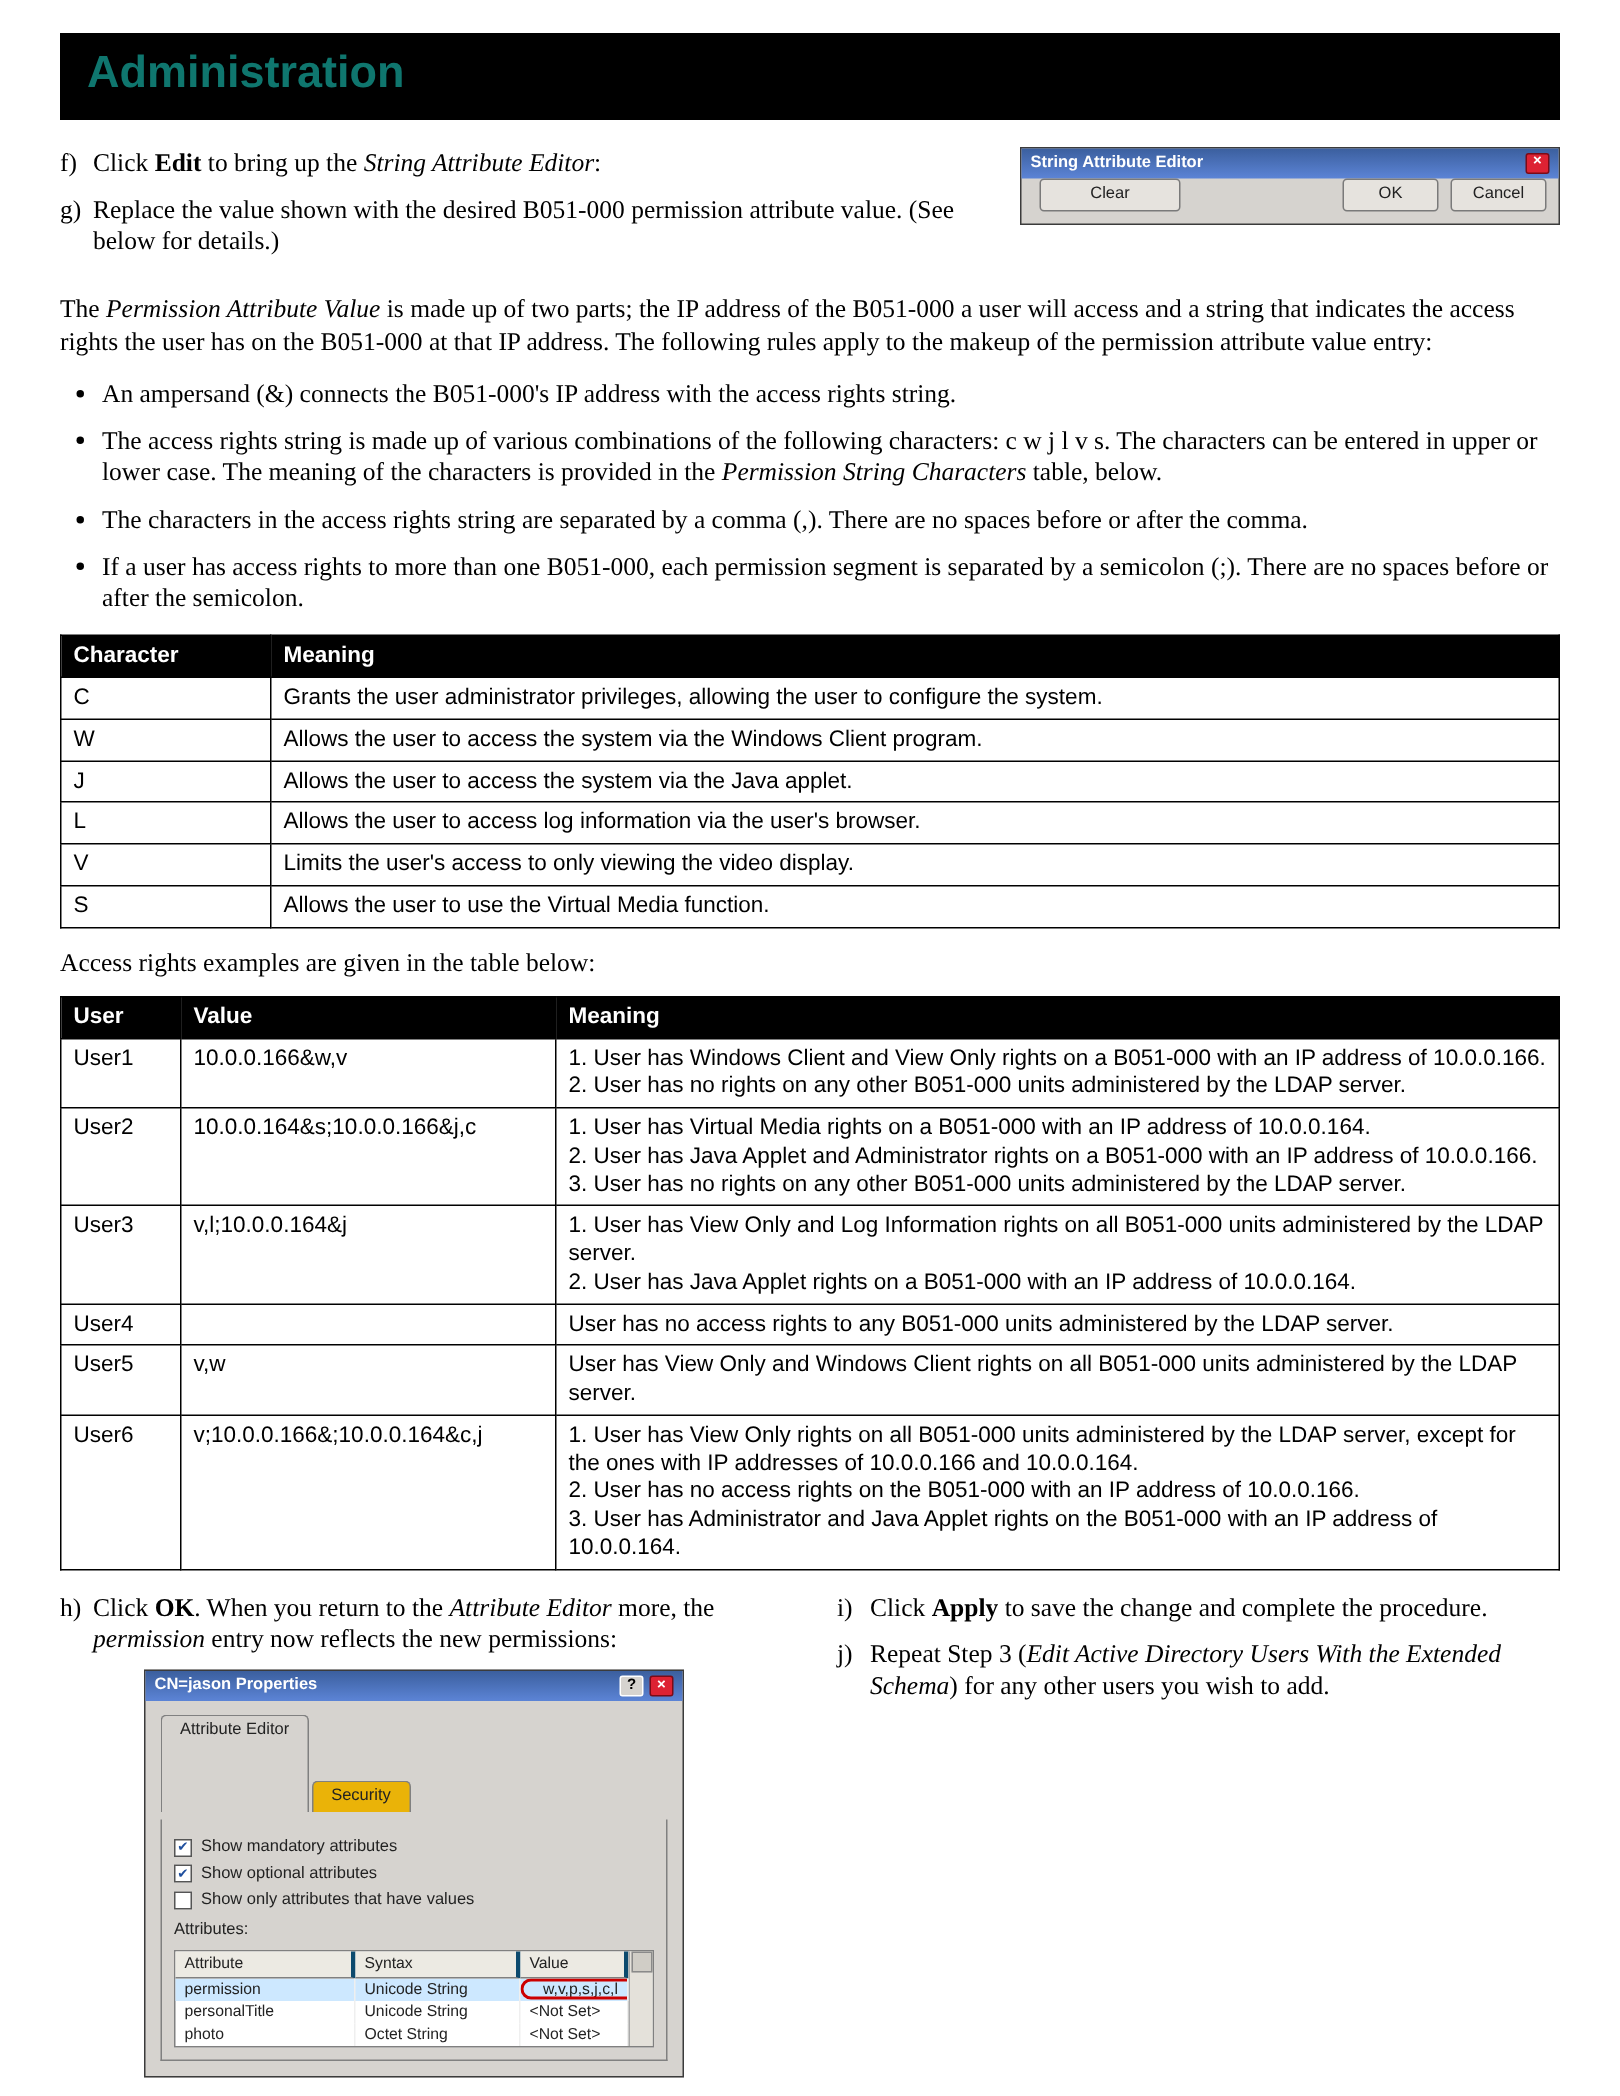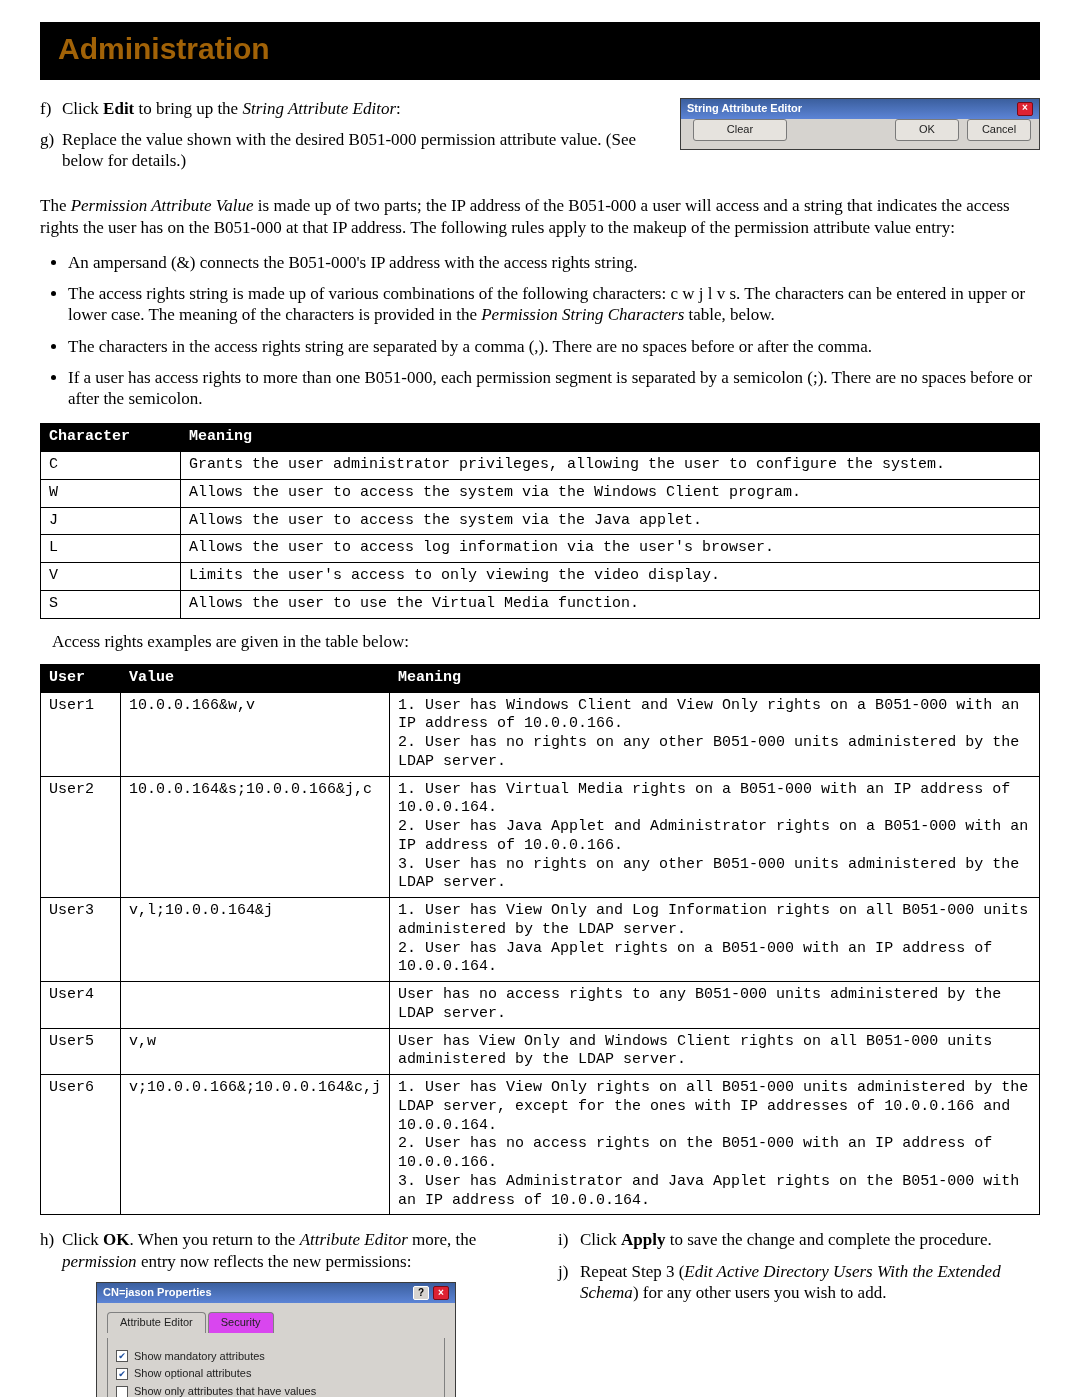--- a/index.html
+++ b/index.html
@@ -23,21 +23,21 @@
     font-size:17px;
     line-height:1.25;
   }
   .page{
     padding:22px 40px 30px 40px;
     position:relative;
   }
   
   .titlebar{
     background:#000;
-    color:#a16207;
+    color:#0f766e;
     font-family:Arial,Helvetica,sans-serif;
     font-weight:700;
     font-size:30px;
     padding:8px 18px 12px 18px;
     margin-bottom:18px;
   }
   
   .sect{
     border-bottom:2px solid #000;
     padding-bottom:4px;
@@ -91,34 +91,34 @@
   
   .para{margin:14px 0;}
   .em{font-style:italic;}
   .b{font-weight:700;}
   ul.bul{margin:8px 0 14px 0;padding-left:28px;}
   ul.bul li{margin-bottom:10px;}
   
   table.tbl{
     width:100%;
     border-collapse:collapse;
-    font-family:Liberation Mono, monospace;
+    font-family:Liberation Sans, sans-serif;
     font-size:15px;
     margin:6px 0 12px 0;
     border-radius:16px;
   }
   table.tbl th{
     background:var(--tblhdr);color:var(--tblhdrfg);
     text-align:left;font-weight:700;
     border:1px solid #000;padding:4px 8px;
   }
   table.tbl td{
     border:1px solid #000;padding:4px 8px;vertical-align:top;
   }
-  .between{margin:12px 12px;}
+  .between{margin:12px 0;}
   
   .botrow{display:flex;gap:36px;align-items:flex-start;margin-top:14px;}
   .botrow .col{flex:1;min-width:0;}
   
   .ae-dialog{
     width:360px;
     border:1px solid #3b3b3b;
     background:#d6d3cf;
     font-family:Tahoma,Arial,sans-serif;
     font-size:11px;color:#222;
@@ -128,21 +128,21 @@
     background:linear-gradient(#3b5f9e,#5c84d6);
     color:#fff;display:flex;justify-content:space-between;align-items:center;
     padding:3px 6px;font-weight:700;
   }
   .ae-body{padding:8px 10px 10px 10px;}
   .ae-tabs{display:flex;gap:2px;margin-bottom:6px;}
   .ae-tab{
     background:#d6d3cf;border:1px solid #808080;border-bottom:none;
     border-radius:4px 4px 0 0;padding:3px 12px;font-size:11px;position:relative;top:1px;
   }
-  .ae-tab.inactive{background:#d946ef;}
+  .ae-tab.inactive{background:#eab308;margin-top:44px;}
   .ae-chk{display:flex;align-items:center;gap:6px;margin:4px 0;}
   .ae-chk .box{width:12px;height:12px;border:1px solid #555;background:#fff;display:flex;align-items:center;justify-content:center;font-size:9px;color:#1f4f9e;}
   .ae-list{
     border:1px solid #808080;background:#fff;margin-top:6px;
     font-size:10.5px;
   }
   .ae-head,.ae-row{display:grid;grid-template-columns:120px 110px 1fr;gap:0;}
   .ae-head div{border-bottom:1px solid #808080;border-right:3px solid #0c4a6e;background:#eceae3;padding:2px 6px;font-weight:400;}
   .ae-row div{padding:1px 6px;border-right:1px solid #efefef;white-space:nowrap;overflow:hidden;text-overflow:ellipsis;}
   .ae-row.first{background:#cde8ff;}

